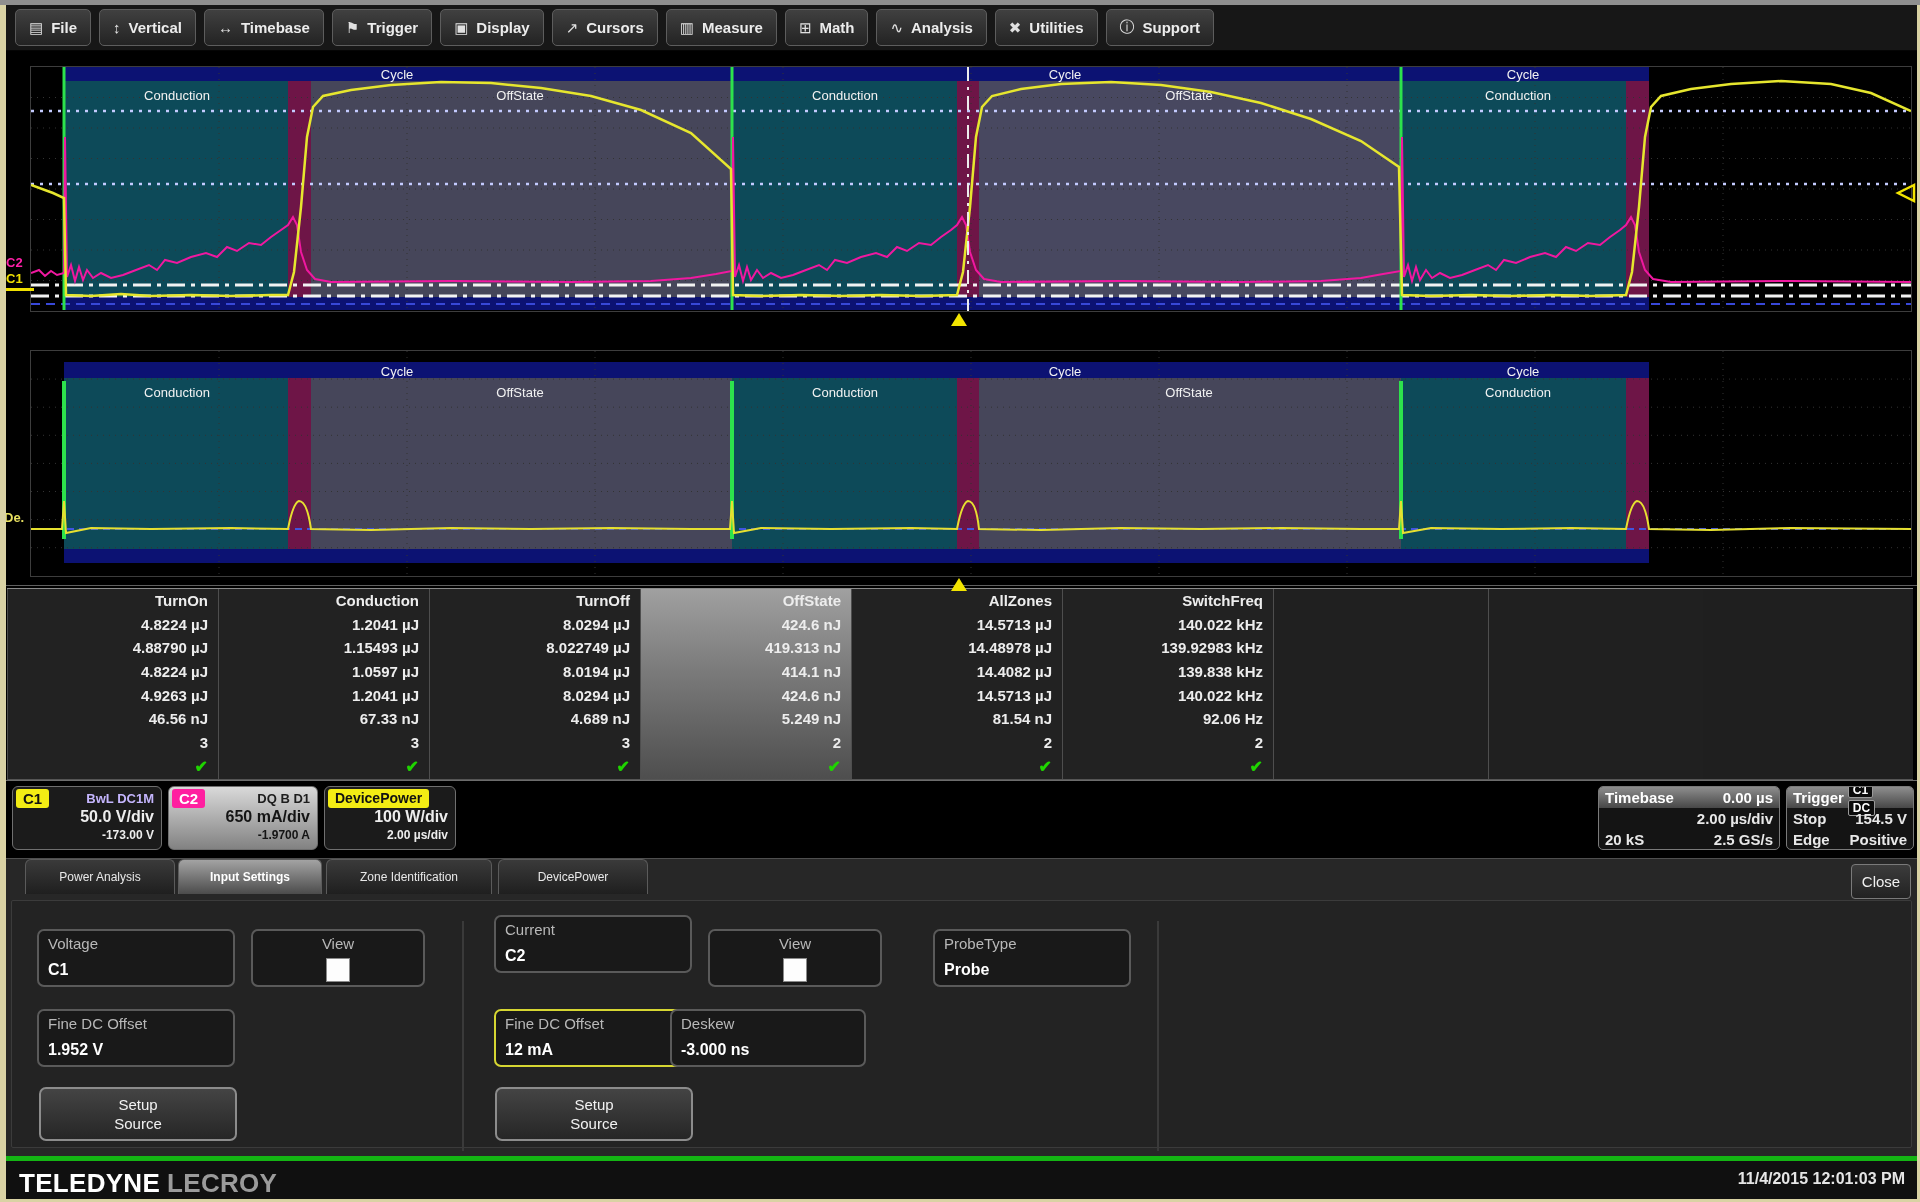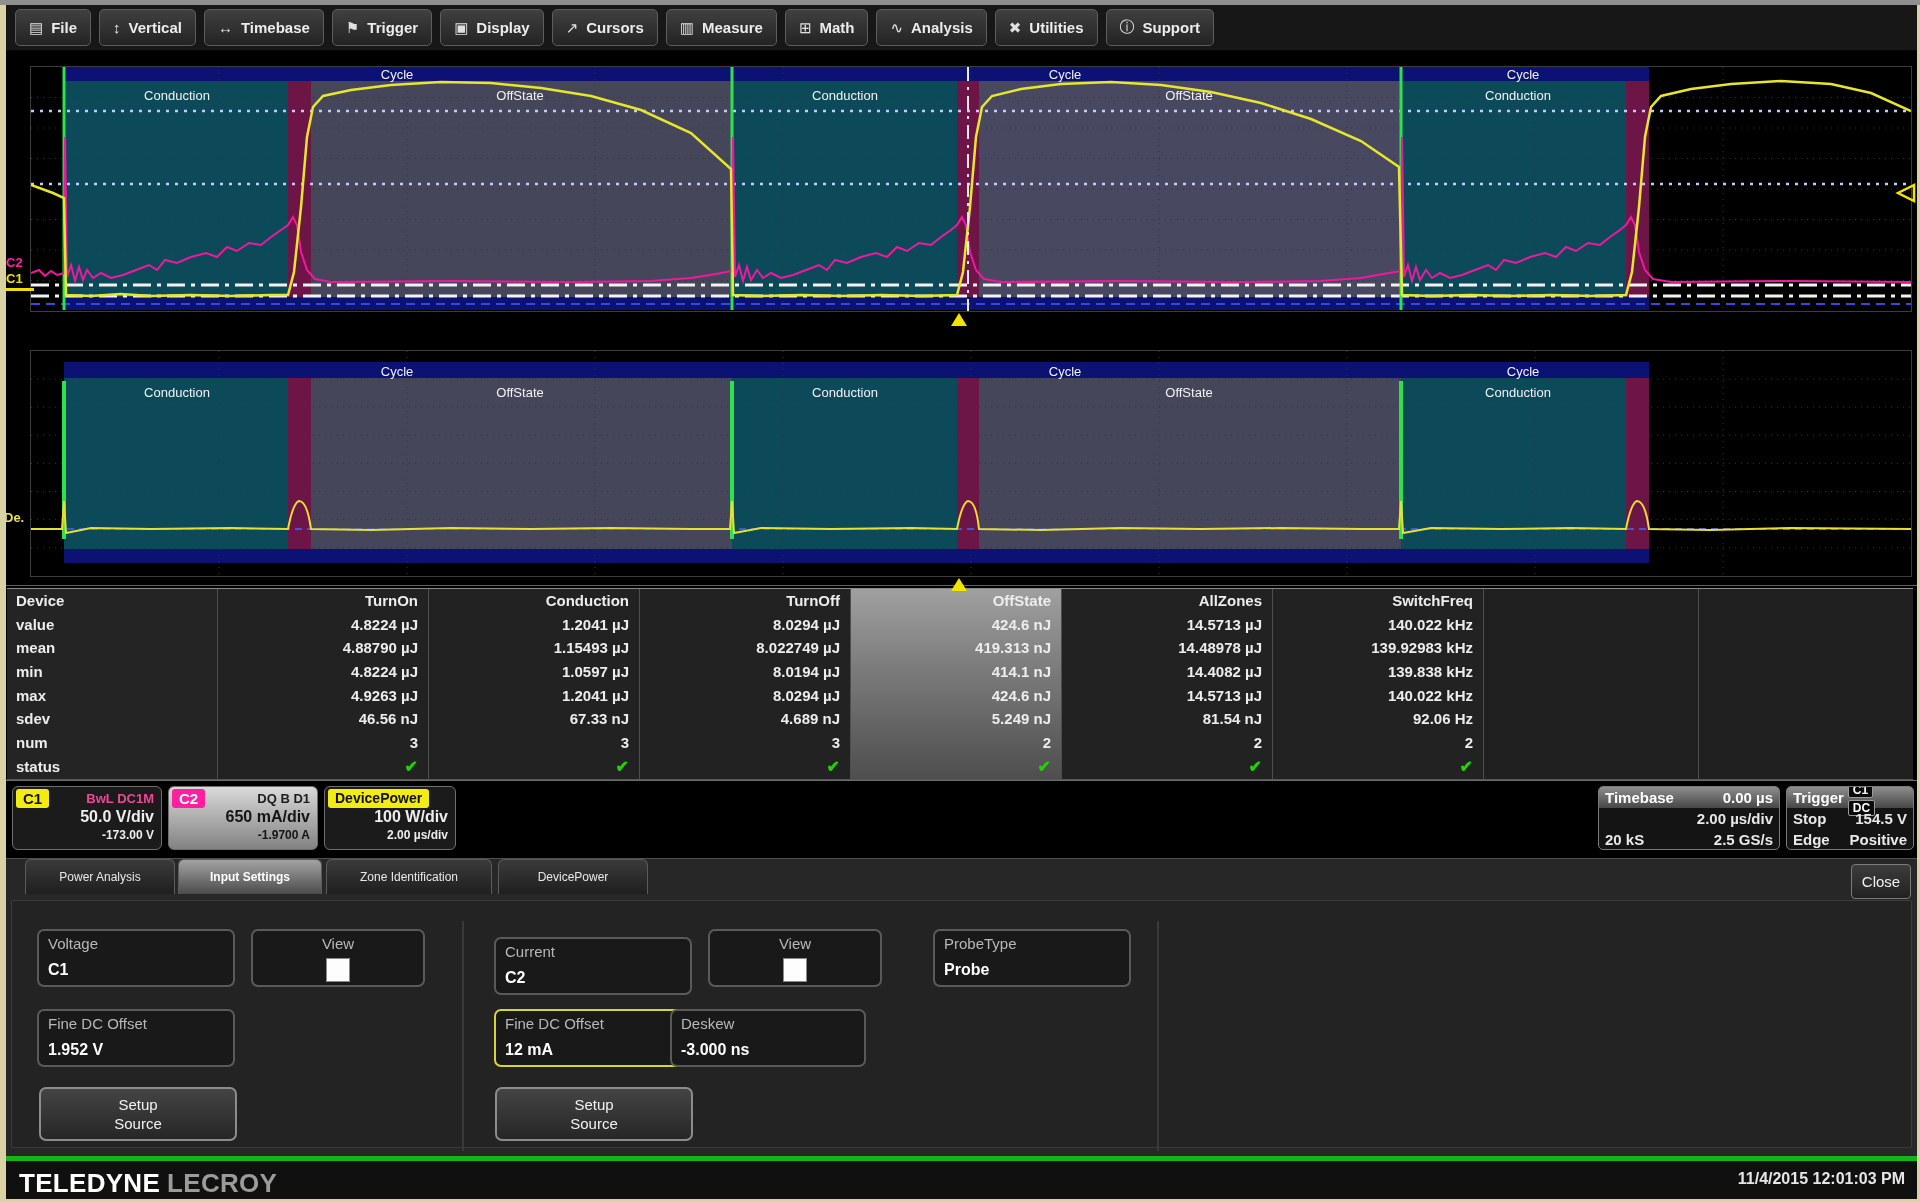--- a/index.html
+++ b/index.html
@@ -41,21 +41,21 @@
   .tcell{height:23.7px;line-height:23.7px;padding:0 10px;text-align:right;white-space:nowrap;overflow:hidden;}
   .tcol.first .tcell{text-align:left;padding-left:9px;}
   .check{color:#1fd400;font-size:16px;}
 
   
   .desc{position:absolute;top:786px;height:64px;background:#1b1b1b;border:1px solid #6f6f6f;
     border-radius:6px;box-sizing:border-box;z-index:3;}
   .badge{position:absolute;top:2px;left:3px;background:#f3ec14;color:#111;font-weight:bold;
     font-size:15px;padding:0 7px;border-radius:3px;line-height:19px;}
   .badge.mag{background:#ff1fa0;color:#fff;}
-  .coup{position:absolute;top:4px;right:7px;font-size:13px;color:#ec4899;font-weight:bold;}
+  .coup{position:absolute;top:4px;right:7px;font-size:13px;color:#c4b5fd;font-weight:bold;}
   .dl2{position:absolute;top:21px;right:7px;font-size:16px;color:#ededed;font-weight:bold;}
   .dl3{position:absolute;top:41px;right:7px;font-size:12px;color:#ededed;font-weight:bold;}
   #desc-c2{background:linear-gradient(#d9d9d9,#828282);}
   #desc-c2 .coup{color:#1d1d1d;}
   #desc-c2 .dl2,#desc-c2 .dl3{color:#141414;}
 
   .infobox{position:absolute;top:786px;height:64px;background:#141414;border:1px solid #7a7a7a;
     border-radius:5px;box-sizing:border-box;overflow:hidden;z-index:3;}
   .ihead{height:21px;background:linear-gradient(#8e8e8e,#474747);display:flex;justify-content:space-between;
     align-items:center;padding:0 6px;font-size:15px;font-weight:bold;color:#fff;}
@@ -263,30 +263,20 @@
 <span class="marker" style="left:4px;top:510px;color:#e8e060;">De.</span>
 <div class="tri-up" style="left:951px;top:313px;"></div>
 <div class="tri-up" style="left:951px;top:578px;"></div>
 <svg style="position:absolute;left:1894px;top:182px;z-index:5;" width="22" height="22" viewBox="0 0 22 22">
   <polygon points="20,3 4,11 20,19" fill="none" stroke="#f2e400" stroke-width="2.5"></polygon>
 </svg>
 
 <div class="hsep" style="top:585px;height:1px;background:#606060;"></div>
 
 <div id="meas-table">
-    <div class="tcol first" style="width: 210px;">
-      <div class="tcell">Device</div>
-      <div class="tcell">value</div>
-      <div class="tcell">mean</div>
-      <div class="tcell">min</div>
-      <div class="tcell">max</div>
-      <div class="tcell">sdev</div>
-      <div class="tcell">num</div>
-      <div class="tcell">status</div>
-    </div>
     <div class="tcol" style="width: 211px;">
       <div class="tcell">TurnOn</div>
       <div class="tcell">4.8224 µJ</div>
       <div class="tcell">4.88790 µJ</div>
       <div class="tcell">4.8224 µJ</div>
       <div class="tcell">4.9263 µJ</div>
       <div class="tcell">46.56 nJ</div>
       <div class="tcell">3</div>
       <div class="tcell"><span class="check">✔</span></div>
     </div>
@@ -426,21 +416,21 @@
   <div class="vdiv" style="left:1151px;top:62px;height:230px;"></div>
 
   <div class="field" style="left:31px;top:70px;width:198px;height:58px;">
     <span class="flabel">Voltage</span>
     <span class="fvalue">C1</span>
   </div>
   <div class="field" style="left:245px;top:70px;width:174px;height:58px;">
     <span class="vlabel">View</span>
     <span class="chk"></span>
   </div>
-  <div class="field" style="left:488px;top:78px;width:198px;height:58px;">
+  <div class="field" style="left:488px;top:56px;width:198px;height:58px;">
     <span class="flabel">Current</span>
     <span class="fvalue">C2</span>
   </div>
   <div class="field" style="left:702px;top:70px;width:174px;height:58px;">
     <span class="vlabel">View</span>
     <span class="chk"></span>
   </div>
   <div class="field" style="left:927px;top:70px;width:198px;height:58px;">
     <span class="flabel">ProbeType</span>
     <span class="fvalue">Probe</span>

